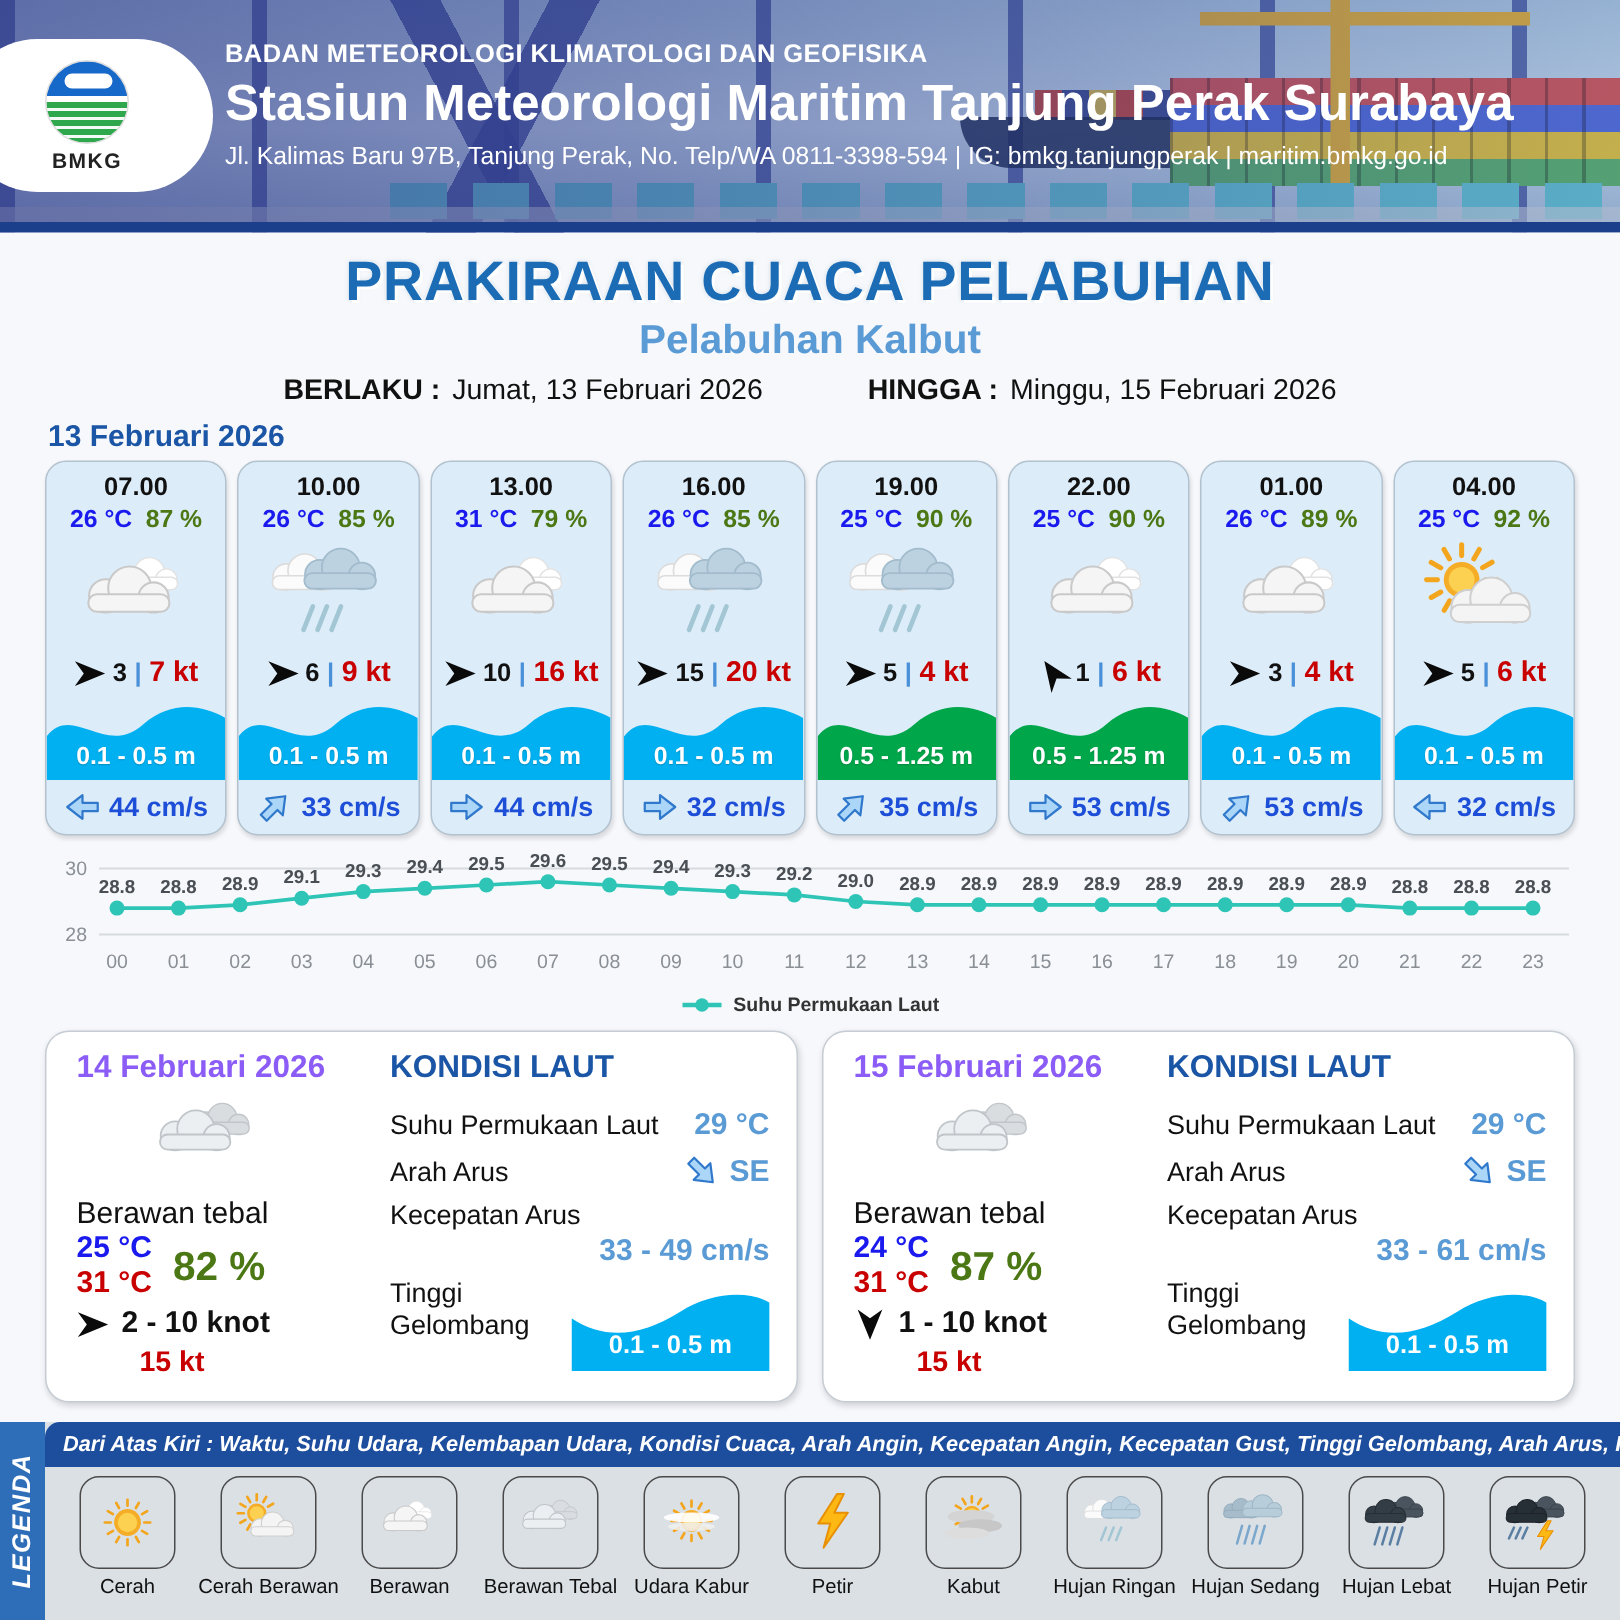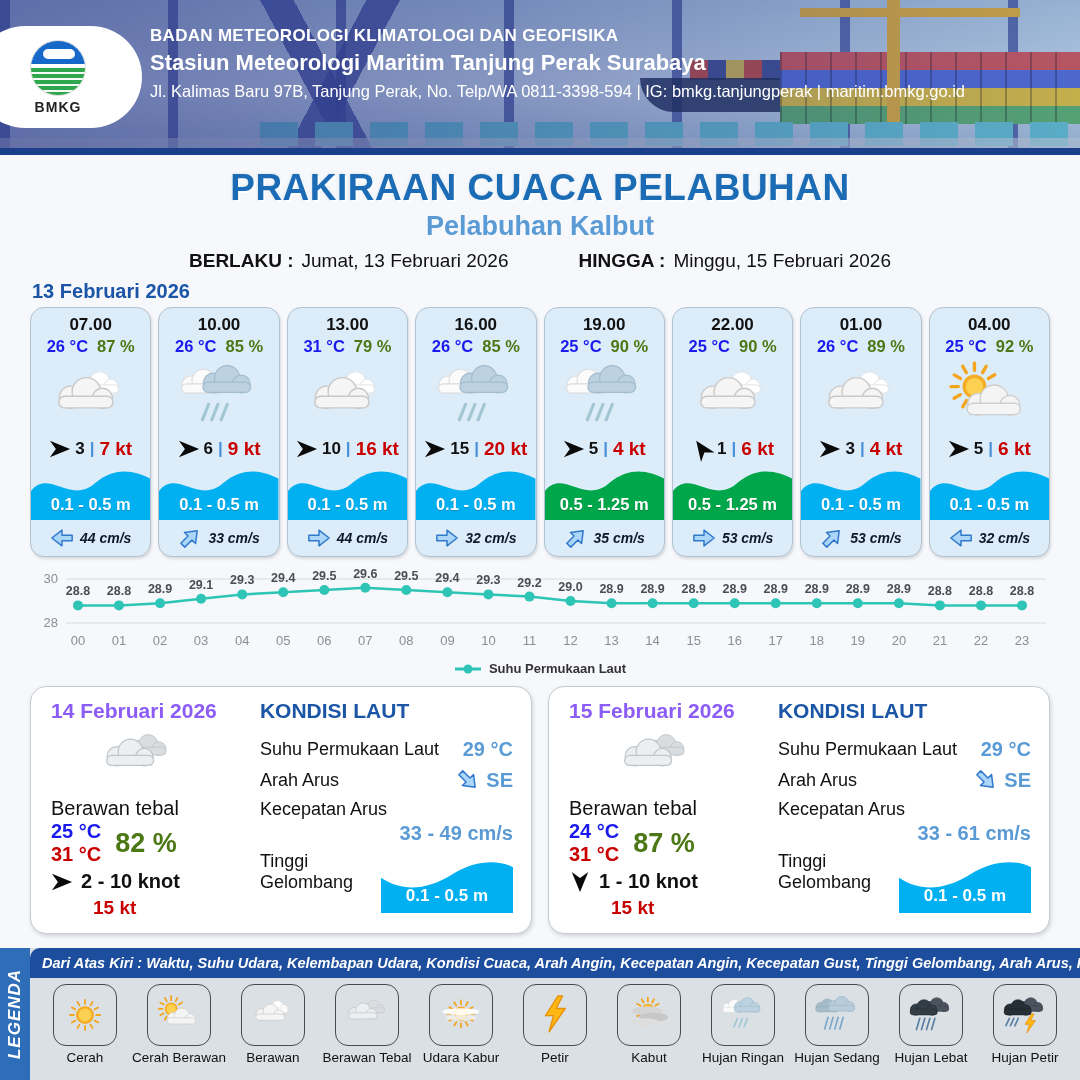--- a/index.html
+++ b/index.html
@@ -35,21 +35,21 @@
   .logo-pill { position:absolute; left:-26px; top:26px; width:168px; height:102px; background:#fff;
     border-radius:52px; display:flex; flex-direction:column; align-items:center; justify-content:center; z-index:5; }
   .logo-circle { width:56px; height:56px; border-radius:50%; overflow:hidden; border:1px solid #ddd;
     background:
       repeating-linear-gradient(180deg, transparent 0 4px, rgba(255,255,255,.95) 4px 6px) bottom / 100% 50% no-repeat,
       linear-gradient(180deg,#1668c9 0 42%, #ffffff 42% 50%, #2fa84d 50% 100%); position:relative; }
   .logo-cloud { position:absolute; top:8px; left:12px; width:32px; height:10px; background:#fff; border-radius:8px; }
   .logo-text { font-size:14px; font-weight:bold; color:#222; margin-top:3px; letter-spacing:1px; }
   .hdr-text { position:absolute; left:150px; top:26px; z-index:4; color:#fff; }
   .hdr-org { font-size:17px; font-weight:bold; letter-spacing:.3px; }
-  .hdr-station { font-size:22px; font-weight:bold; margin-top:4px; }
+  .hdr-station { font-size:34px; font-weight:bold; margin-top:4px; }
   .hdr-address { font-size:16.5px; margin-top:6px; }
 
   
   .title-sec { text-align:center; padding-top:12px; flex:none; }
   .main-title { font-size:37px; font-weight:bold; color:#1b6cb5; letter-spacing:.5px;
     text-shadow:2px 2px 0 rgba(255,255,255,.9), 0 0 3px rgba(180,200,220,.6); }
   .sub-title { font-size:27px; font-weight:bold; color:#5b9bd5; margin-top:2px; }
   .validity { display:flex; justify-content:center; gap:70px; margin-top:8px; font-size:19px; }
   .validity b { font-weight:bold; }
   .validity span.v { margin-left:8px; font-weight:normal; }
@@ -71,21 +71,21 @@
   .ws { font-size:17px; font-weight:bold; }
   .wd { color:#4a90d9; font-size:17px; font-weight:bold; margin:0 1px; }
   .wg { color:#c80000; font-size:19px; font-weight:bold; }
   .hwave { position:relative; width:100%; height:60px; margin-top:auto; flex:none; }
   .hwave svg { position:absolute; inset:0; width:100%; height:100%; }
   .wavetext { position:absolute; bottom:6px; width:100%; text-align:center; color:#fff;
     font-size:16.5px; font-weight:bold; text-shadow:0 1px 1px rgba(0,0,0,.2); }
   .hcur { display:flex; align-items:center; justify-content:center; gap:6px; height:36px; width:100%; flex:none; }
   .blockarrow-wrap { display:inline-flex; width:24px; height:24px; }
   .blockarrow-wrap svg { width:100%; height:100%; }
-  .cs { color:#0f172a; font-size:14px; font-weight:bold;font-style:italic; }
+  .cs { color:#1d4ed8; font-size:18px; font-weight:bold; }
 
   
   .chart-sec { padding:8px 30px 0 30px; flex:none; }
   .chart-legend { display:flex; align-items:center; justify-content:center; gap:7px;
     font-size:13px; font-weight:bold; color:#333; margin-top:0px; }
 
   
   .daily-sec { display:flex; gap:16px; padding:10px 30px 0 30px; flex:none; }
   .dcard { flex:1; background:#fff; border:1px solid #c5ccd3; border-radius:16px;
     box-shadow:1px 2px 4px rgba(0,0,0,.15); padding:12px 18px 12px 20px; display:flex; gap:6px; height:248px; }

